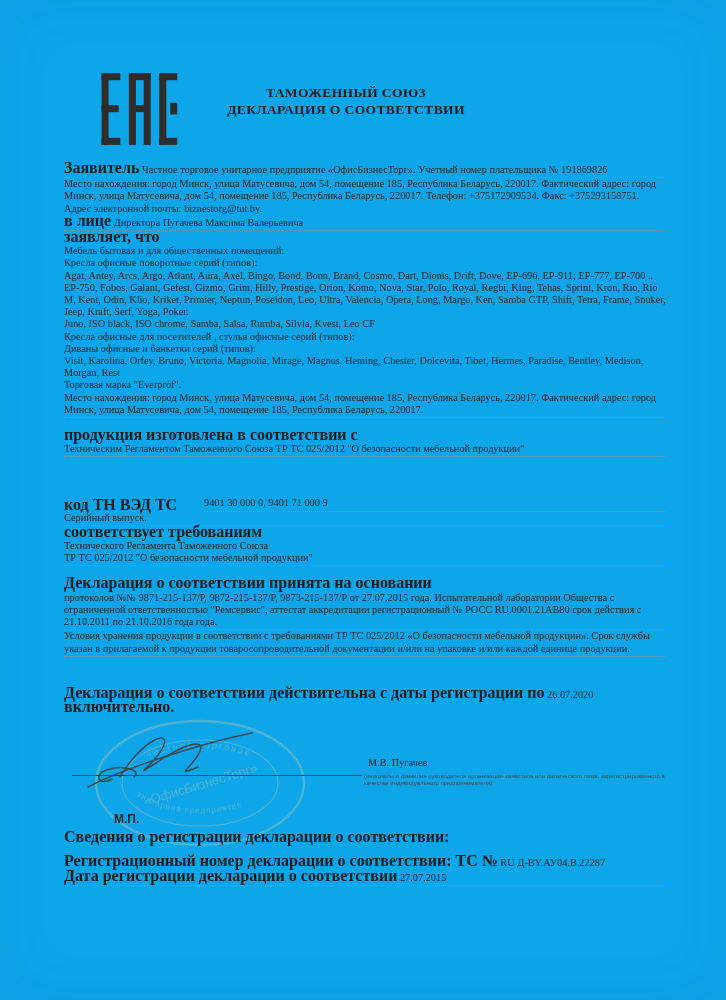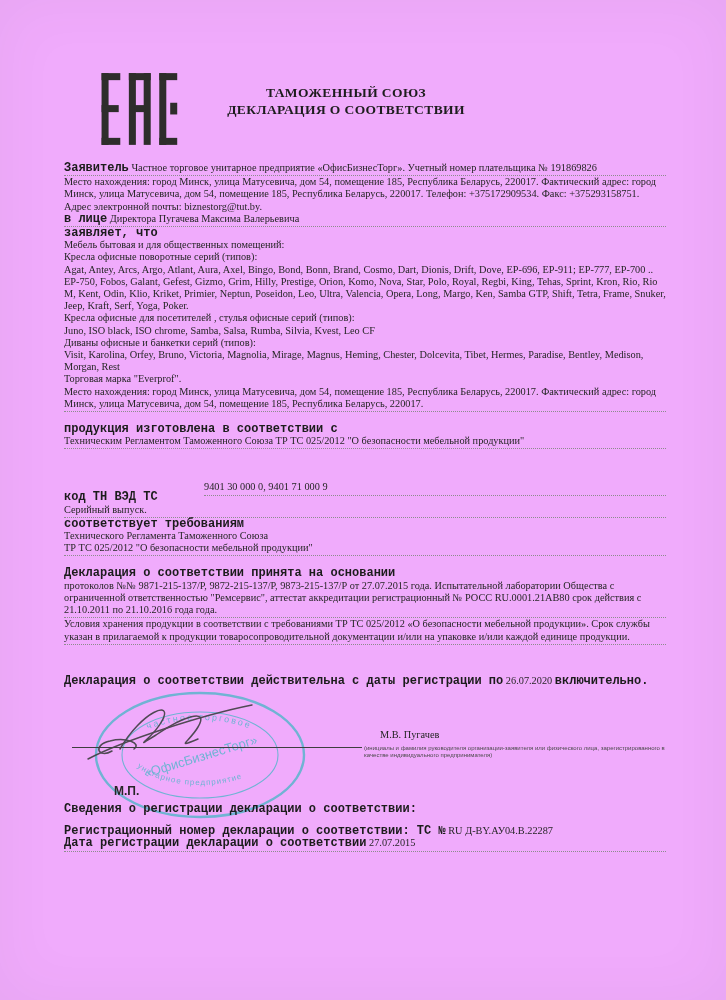--- a/index.html
+++ b/index.html
@@ -1,44 +1,44 @@
 <!DOCTYPE html>
 <html><head>
 <meta charset="utf-8">
 <style>
   * { margin:0; padding:0; box-sizing:border-box; }
   html,body { background:#e9e8e5; }
   .page {
     position:relative; width:726px; height:1000px; margin:0 auto;
-    background:#f0abfc; color:#262626; overflow:hidden;
+    background:#0ea5e9; color:#262626; overflow:hidden;
     box-shadow: inset 0 0 60px rgba(90,85,70,.06);
     font-family:"Liberation Serif", serif;
   }
   .header { position:relative; height:148px; }
   .eac-logo { position:absolute; left:100px; top:70px; }
   .titles {
     position:absolute; left:0; top:84px; width:100%; text-align:center;
     padding-right:34px; font-weight:bold; font-size:13.5px; line-height:17px;
     letter-spacing:.4px; color:#1d1d1d;
   }
   .body { position:relative; padding:14px 60px 0 64px; font-size:10.3px; line-height:12.2px; }
   p { margin:0; }
-  .lbl { font-family:Liberation Mono, monospace; font-weight:bold; font-size:12px; color:#1c1c1c;margin-top:18px; }
+  .lbl { font-family:Liberation Serif, serif; font-weight:bold; font-size:16px; color:#1c1c1c;margin-top:18px; }
   .dotted { border-bottom:1px dotted #8d8d8d; padding-bottom:1px; }
   .gap-sm { margin-top:11px; }
   .gap-md { margin-top:24px; }
   .gap-lg { margin-top:30px; }
-  .tnved-row { display:flex; align-items:center; }
+  .tnved-row { display:flex; align-items:flex-end; }
   .tnved-row .lbl { width:140px; flex:none; }
   .tnved-row .tnved-value { flex:1; border-bottom:1px dotted #8d8d8d; padding-bottom:1px; }
   .sig-block { position:relative; height:100px; margin-top:4px; }
   .stamp-svg { position:absolute; left:26px; top:-2px; opacity:.85; }
   .sig-line { position:absolute; left:8px; top:56px; width:290px; border-top:1.4px solid #3e3e3e; }
   .sig-scrawl { position:absolute; left:18px; top:6px; }
-  .sig-name { position:absolute; left:316px; top:38px; font-size:10.3px; }
+  .sig-name { position:absolute; left:304px; top:38px; font-size:10.3px; }
   .sig-caption {
     position:absolute; left:300px; top:54px; width:310px;
     font-family:"Liberation Sans", sans-serif; font-size:6px; line-height:6.8px; color:#4a4a4a;
   }
   .sig-mp { position:absolute; left:50px; top:70px; font-family:"Liberation Sans", sans-serif; font-weight:bold; font-size:12px;margin-top:24px; }
   .reg-section { position:relative; }
   .reg-heading { margin-top:12px; }
   .reg-line { margin-top:10px; }
   .val { font-size:10.3px; font-weight:normal; font-family:"Liberation Serif", serif; }
 </style>
@@ -76,22 +76,22 @@
   <div class="body">
 
     <p class="dotted"><span class="lbl">Заявитель</span> <span>Частное торговое унитарное предприятие «ОфисБизнесТорг». Учетный номер плательщика № 191869826</span></p>
     <p>Место нахождения: город Минск, улица Матусевича, дом 54, помещение 185, Республика Беларусь, 220017. Фактический адрес: город Минск, улица Матусевича, дом 54, помещение 185, Республика Беларусь, 220017. Телефон: +375172909534. Факс: +375293158751. Адрес электронной почты: biznestorg@tut.by.</p>
     <p class="dotted"><span class="lbl">в лице</span> <span>Директора Пугачева Максима Валерьевича</span></p>
 
     <p><span class="lbl">заявляет, что</span></p>
     <p>Мебель бытовая и для общественных помещений:</p>
     <p>Кресла офисные поворотные серий (типов):</p>
     <p>Agat, Antey, Arcs, Argo, Atlant, Aura, Axel, Bingo, Bond, Bonn, Brand, Cosmo, Dart, Dionis, Drift, Dove, EP-696, EP-911; EP-777, EP-700 .. EP-750, Fobos, Galant, Gefest, Gizmo, Grim, Hilly, Prestige, Orion, Komo, Nova, Star, Polo, Royal, Regbi, King, Tehas, Sprint, Kron, Rio, Rio M, Kent, Odin, Klio, Kriket, Primier, Neptun, Poseidon, Leo, Ultra, Valencia, Opera, Long, Margo, Ken, Samba GTP, Shift, Tetra, Frame, Snuker, Jeep, Kraft, Serf, Yoga, Poker.</p>
+    <p>Juno, ISO black, ISO chrome, Samba, Salsa, Rumba, Silvia, Kvest, Leo CF</p>
     <p>Кресла офисные для посетителей , стулья офисные серий (типов):</p>
-    <p>Juno, ISO black, ISO chrome, Samba, Salsa, Rumba, Silvia, Kvest, Leo CF</p>
     <p>Диваны офисные и банкетки серий (типов):</p>
     <p>Visit, Karolina, Orfey, Bruno, Victoria, Magnolia, Mirage, Magnus, Heming, Chester, Dolcevita, Tibet, Hermes, Paradise, Bentley, Medison, Morgan, Rest</p>
     <p>Торговая марка "Everprof".</p>
 
     <p class="dotted">Место нахождения: город Минск, улица Матусевича, дом 54, помещение 185, Республика Беларусь, 220017. Фактический адрес: город Минск, улица Матусевича, дом 54, помещение 185, Республика Беларусь, 220017.</p>
 
     <p class="gap-sm"><span class="lbl">продукция изготовлена в соответствии с</span></p>
     <p class="dotted">Техническим Регламентом Таможенного Союза ТР ТС 025/2012 "О безопасности мебельной продукции"</p>
 
     <div class="tnved-row gap-md">

